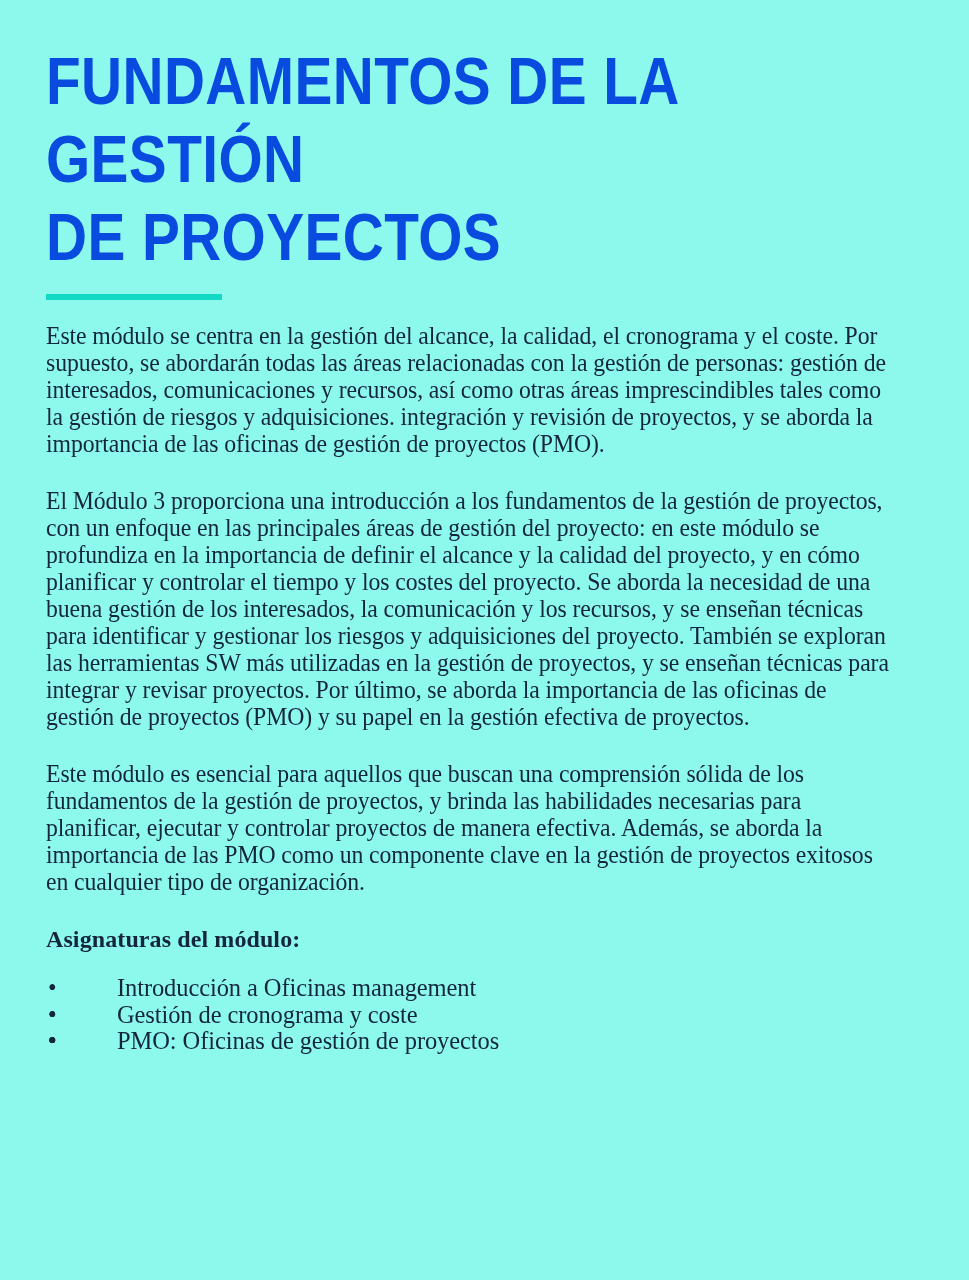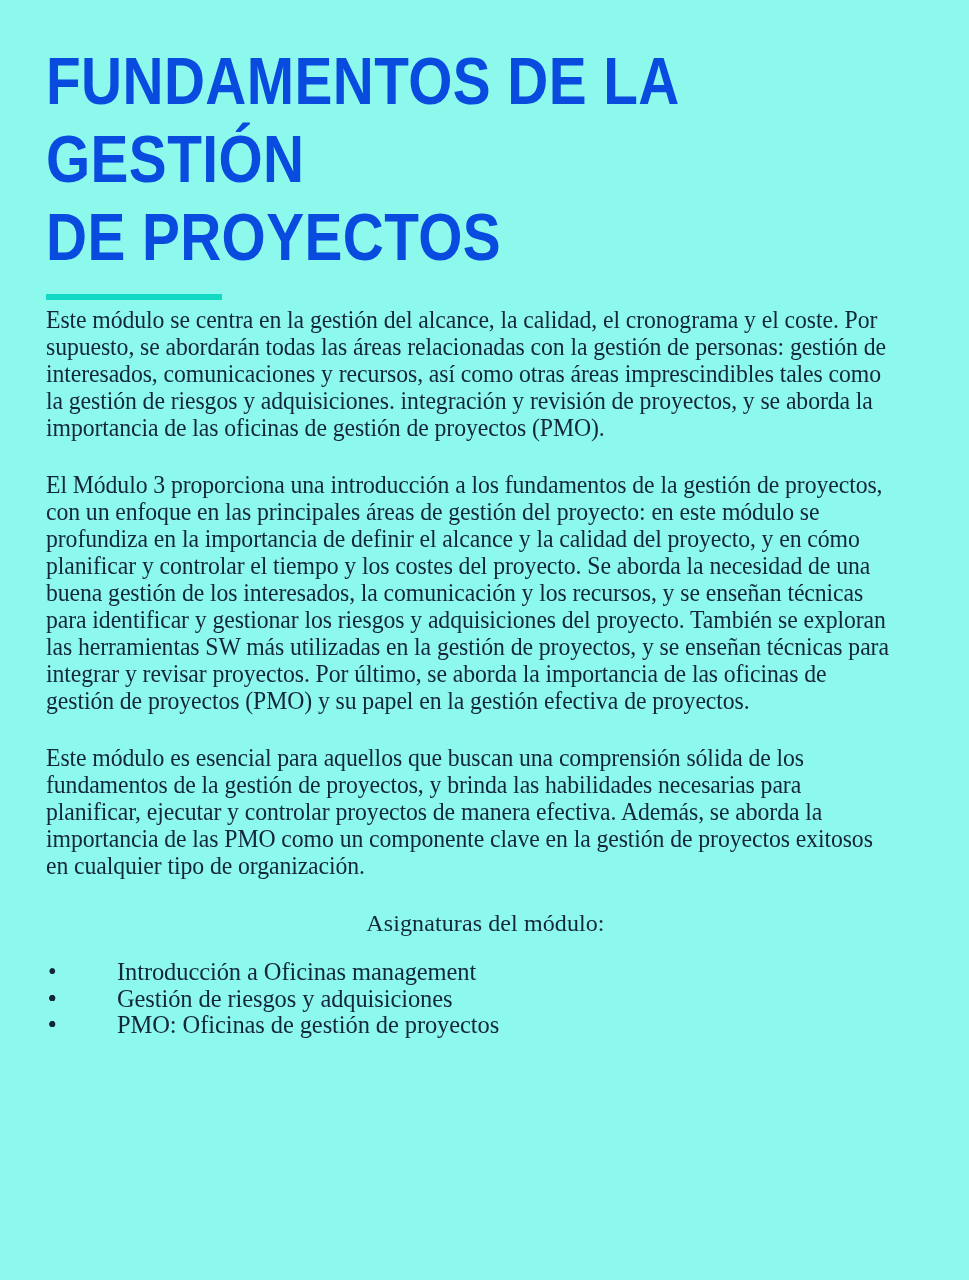--- a/index.html
+++ b/index.html
@@ -45,41 +45,40 @@
   .accent-rule {
     width: 176px;
     height: 6px;
     background: #12d9c4;
     margin: 18px 0 0 0;
     border: 0;
   }
 
   
   .body-copy {
-    margin-top: 6px;
+    margin-top: 22px;
     max-width: 884px;
   }
   .para {
     margin: 0 0 30px 0;
     font-size: 24.5px;
     line-height: 27px;
     letter-spacing: -0.1px;
     transform: scaleX(0.97);
     transform-origin: left top;
     text-align: left;
   }
 
   
   .subheading {
     margin: 0 0 22px 0;
     font-size: 24px;
     line-height: 28px;
-    font-weight: 400;
+    font-weight: 700;
     letter-spacing: 0.1px;
-    text-align: center;
   }
 
   
   .subject-list {
     list-style: none;
     margin: 0;
     padding: 0;
   }
   .subject-item {
     position: relative;
@@ -118,27 +117,27 @@
   <ul class="subject-list">
     <li class="subject-item">
       <span class="subject-bullet">•</span>
       <span>Introducción a Oficinas management</span>
     </li>
     <li class="subject-item">
       <span class="subject-bullet">•</span>
     </li>
     <li class="subject-item">
       <span class="subject-bullet">•</span>
+      <span>Gestión de cronograma y coste</span>
     </li>
     <li class="subject-item">
       <span class="subject-bullet">•</span>
     </li>
     <li class="subject-item">
       <span class="subject-bullet">•</span>
-      <span>Gestión de riesgos y adquisiciones</span>
     </li>
     <li class="subject-item">
       <span class="subject-bullet">•</span>
     </li>
     <li class="subject-item">
       <span class="subject-bullet">•</span>
     </li>
     <li class="subject-item">
       <span class="subject-bullet">•</span>
       <span>PMO: Oficinas de gestión de proyectos</span>

